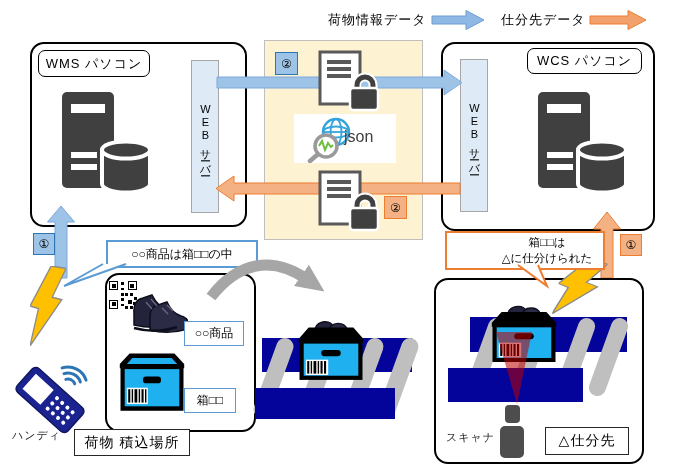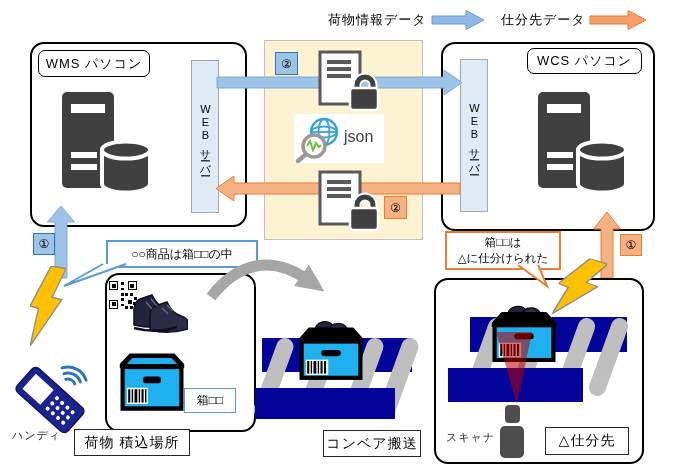--- a/index.html
+++ b/index.html
@@ -15,21 +15,21 @@
              writing-mode:vertical-rl;text-orientation:upright;display:flex;align-items:center;justify-content:center;}
   
   .panel{background:#FDF2D2;border:1.5px solid #BFBFBF;}
   
   .chip{font-size:12px;display:flex;align-items:center;justify-content:center;}
   .chip-blue{background:#9DC3E6;border:1px solid #2E75B6;}
   .chip-orange{background:#F4B183;border:1px solid #ED7D31;}
   
   .callout{background:#fff;font-size:12px;display:flex;align-items:center;justify-content:center;}
   .callout-blue{border:2px solid #5B9BD5;}
-  .callout-orange{border:2px solid #ED7D31;flex-direction:column;line-height:1.35;font-size:11.5px;}
+  .callout-orange{border:2px solid #ED7D31;flex-direction:column;line-height:1.35;font-size:11.5px;padding-left:44px;}
   
   .tag{background:#fff;border:1.5px solid #5B9BD5;font-size:12px;display:flex;align-items:center;justify-content:center;}
   
   .caption{background:#fff;border:1.5px solid #262626;font-size:14px;display:flex;align-items:center;justify-content:center;letter-spacing:1px;}
   .plainlabel{font-size:11px;letter-spacing:1px;color:#262626;}
   
   .conv-band{background:#04049A;}
   .roller{background:#BFBFBF;border-radius:9px;transform:rotate(20deg);}
   .scanner-part{background:#4D4D4D;}
   .legend-text{font-size:13px;letter-spacing:1px;}
@@ -94,21 +94,21 @@
   <svg class="abs" style="left:318px;top:170px;" width="62" height="64" viewBox="0 0 62 64">
     <rect x="2" y="2" width="40" height="52" fill="#fff" stroke="#595959" stroke-width="3"></rect>
     <rect x="9" y="10" width="24" height="4" fill="#595959"></rect>
     <rect x="9" y="17" width="24" height="4" fill="#595959"></rect>
     <rect x="9" y="24" width="24" height="4" fill="#595959"></rect>
     <path d="M39,40 v-5 a8,8 0 0 1 16,0 v5" fill="none" stroke="#fff" stroke-width="9"></path>
     <path d="M39,40 v-5 a8,8 0 0 1 16,0 v5" fill="none" stroke="#404040" stroke-width="5"></path>
     <rect x="32" y="38" width="28" height="22" rx="3" fill="#404040" stroke="#fff" stroke-width="2.5"></rect>
   </svg>
 
-  <div class="abs jsonlogo" style="left:294px;top:114px;width:90px;height:49px;">
+  <div class="abs jsonlogo" style="left:294px;top:114px;width:90px;height:49px;padding-left:12px;">
     <svg width="90" height="49" viewBox="0 0 90 49">
       <circle cx="30" cy="18" r="13" fill="#fff" stroke="#35A3DC" stroke-width="2.4"></circle>
       <ellipse cx="30" cy="18" rx="5.5" ry="13" fill="none" stroke="#35A3DC" stroke-width="1.8"></ellipse>
       <ellipse cx="30" cy="18" rx="13" ry="5.5" fill="none" stroke="#35A3DC" stroke-width="1.8"></ellipse>
       <line x1="17" y1="18" x2="43" y2="18" stroke="#35A3DC" stroke-width="1.8"></line>
       <line x1="11" y1="41" x2="4" y2="47" stroke="#9A9A9A" stroke-width="4.5" stroke-linecap="round"></line>
       <circle cx="20" cy="32" r="11" fill="#fff" stroke="#9A9A9A" stroke-width="3.5"></circle>
       <polyline points="13,32 16,27 19,36 22,29 25,33 27,31" fill="none" stroke="#6CBF3E" stroke-width="2"></polyline>
     </svg>
     <span class="jsonword">json</span>
@@ -177,20 +177,21 @@
       <rect x="12" y="19" width="2" height="2"></rect>
       <rect x="16" y="19" width="2" height="2"></rect>
   </svg>
   <svg class="abs" style="left:126px;top:284px;" width="62" height="52" viewBox="0 0 62 52">
     <path d="M8,30 q-1,-14 9,-16 l9,-3 q6,12 16,15 q9,3 9,8 l0,6 q-22,6 -43,1 z" fill="#23233B" stroke="#0E0E1C" stroke-width="1.5"></path>
     <path d="M24,36 q-1,-13 8,-15 l9,-3 q5,11 14,14 q7,2 7,7 l0,6 q-20,6 -38,1 z" fill="#2B2B45" stroke="#0E0E1C" stroke-width="1.5"></path>
     <path d="M20,18 l6,7 M25,15 l6,7" stroke="#6a6a85" stroke-width="1.2"></path>
     <path d="M36,24 l6,6 M41,21 l6,6" stroke="#6a6a85" stroke-width="1.2"></path>
     <path d="M8,44 q22,6 43,-1" fill="none" stroke="#0E0E1C" stroke-width="2.5"></path>
   </svg>
+  <div class="abs tag" style="left:184px;top:321px;width:58px;height:23px;">○○商品</div>
   <svg class="abs" style="left:117px;top:352px;" width="70" height="61" viewBox="0 0 100 82" preserveAspectRatio="none">
     <polygon points="4,16 18,2 82,2 96,16 96,22 4,22" fill="#000"></polygon>
     <polygon points="22,8 78,8 86,16 14,16" fill="#1FB0F0"></polygon>
     <rect x="8" y="20" width="84" height="56" fill="#1FB0F0" stroke="#000" stroke-width="6"></rect>
     <rect x="37" y="33" width="26" height="9" rx="4.5" fill="#000"></rect>
     <rect x="14" y="48" width="30" height="22" fill="#fff"></rect>
     <rect x="16" y="50" width="3" height="18"></rect>
       <rect x="21" y="50" width="2" height="18"></rect>
       <rect x="25" y="50" width="4" height="18"></rect>
     <rect x="31" y="50" width="2" height="18"></rect>
@@ -223,21 +224,20 @@
     <rect x="8" y="38" width="84" height="52" fill="#1FB0F0" stroke="#000" stroke-width="6"></rect>
     <rect x="36" y="50" width="28" height="9" rx="4.5" fill="#000"></rect>
     <rect x="14" y="64" width="32" height="22" fill="#fff"></rect>
     <rect x="16" y="66" width="3" height="18"></rect>
       <rect x="21" y="66" width="2" height="18"></rect>
       <rect x="25" y="66" width="4" height="18"></rect>
     <rect x="31" y="66" width="2" height="18"></rect>
       <rect x="35" y="66" width="3" height="18"></rect>
       <rect x="40" y="66" width="3" height="18"></rect>
   </svg>
-  <div class="abs caption" style="left:323px;top:430px;width:96px;height:25px;">コンベア搬送</div>
 
   <div class="abs sysbox" style="left:434px;top:278px;width:206px;height:182px;"></div>
   <div class="abs conv-band" style="left:470px;top:317px;width:157px;height:35px;"></div>
   <div class="abs roller" style="left:477px;top:316px;width:17px;height:82px;"></div>
   <div class="abs roller" style="left:522px;top:316px;width:17px;height:82px;"></div>
   <div class="abs roller" style="left:567px;top:316px;width:17px;height:82px;"></div>
   <div class="abs roller" style="left:600px;top:316px;width:17px;height:82px;"></div>
   <div class="abs conv-band" style="left:448px;top:368px;width:135px;height:34px;"></div>
   <svg class="abs" style="left:489px;top:300px;" width="70" height="64" viewBox="0 0 100 96" preserveAspectRatio="none">
     <polygon points="22,24 78,24 86,34 14,34" fill="#1FB0F0"></polygon>

